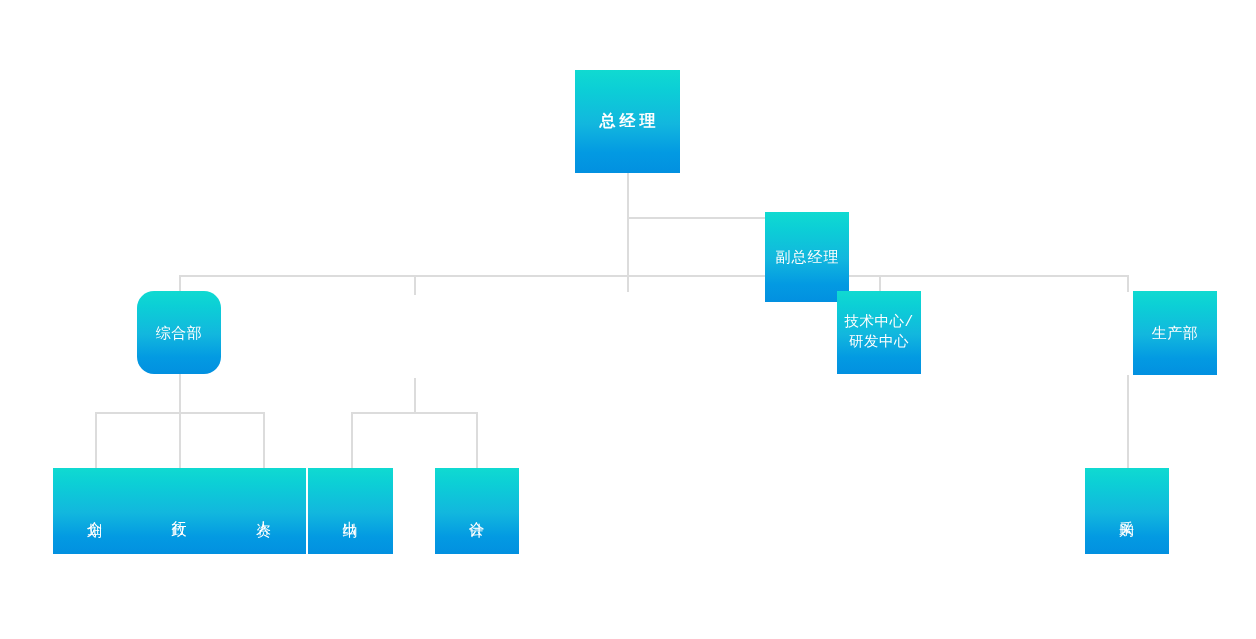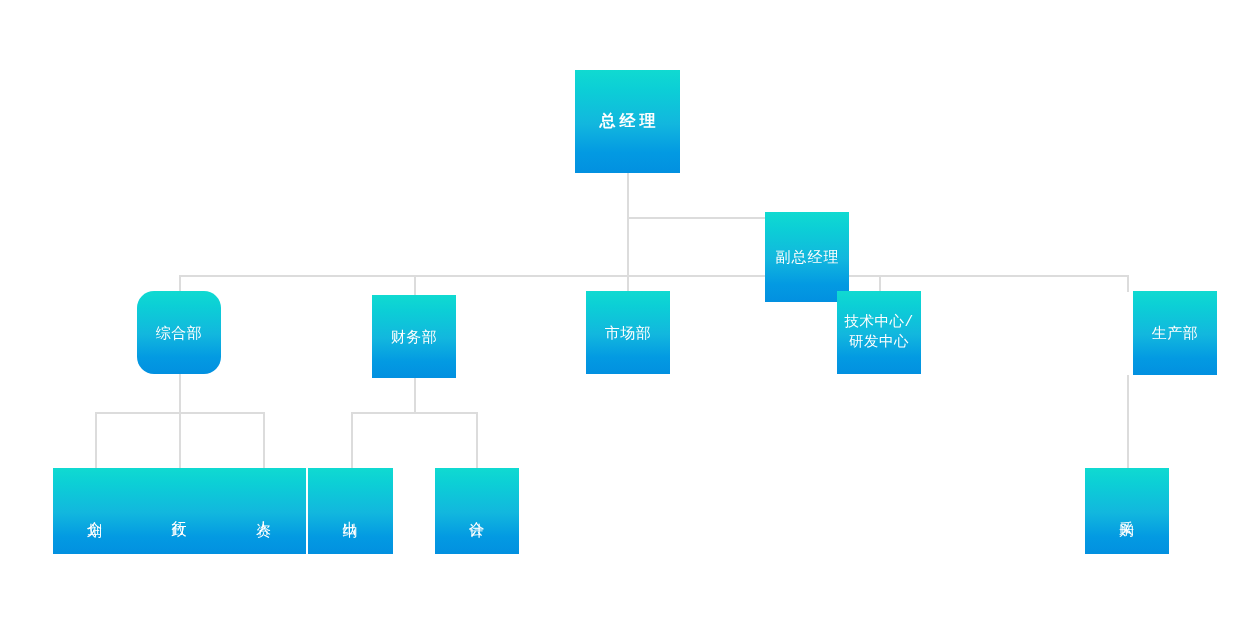--- a/index.html
+++ b/index.html
@@ -133,27 +133,21 @@
   </div>
 
   <div class="node level2" style="left:765px; top:182px; width:84px; height:90px;margin-top:30px;">
     <span class="node-label">副总经理</span>
   </div>
 
   <div class="node dept" style="left:137px; top:291px; width:84px; height:83px;border-radius:17px;">
     <span class="node-label">综合部</span>
   </div>
 
-  <div class="node dept" style="left:372px; top:295px; width:84px; height:83px;">
-    <span class="node-label">财务部</span>
-  </div>
 
-  <div class="node dept" style="left:586px; top:291px; width:84px; height:83px;">
-    <span class="node-label">市场部</span>
-  </div>
 
   <div class="node dept two-line" style="left:837px; top:291px; width:84px; height:83px;font-family:Liberation Mono, monospace;">
     <span class="node-label">技术中心/
 研发中心</span>
   </div>
 
   <div class="node dept" style="left:1133px; top:291px; width:84px; height:84px;">
     <span class="node-label">生产部</span>
   </div>
 

